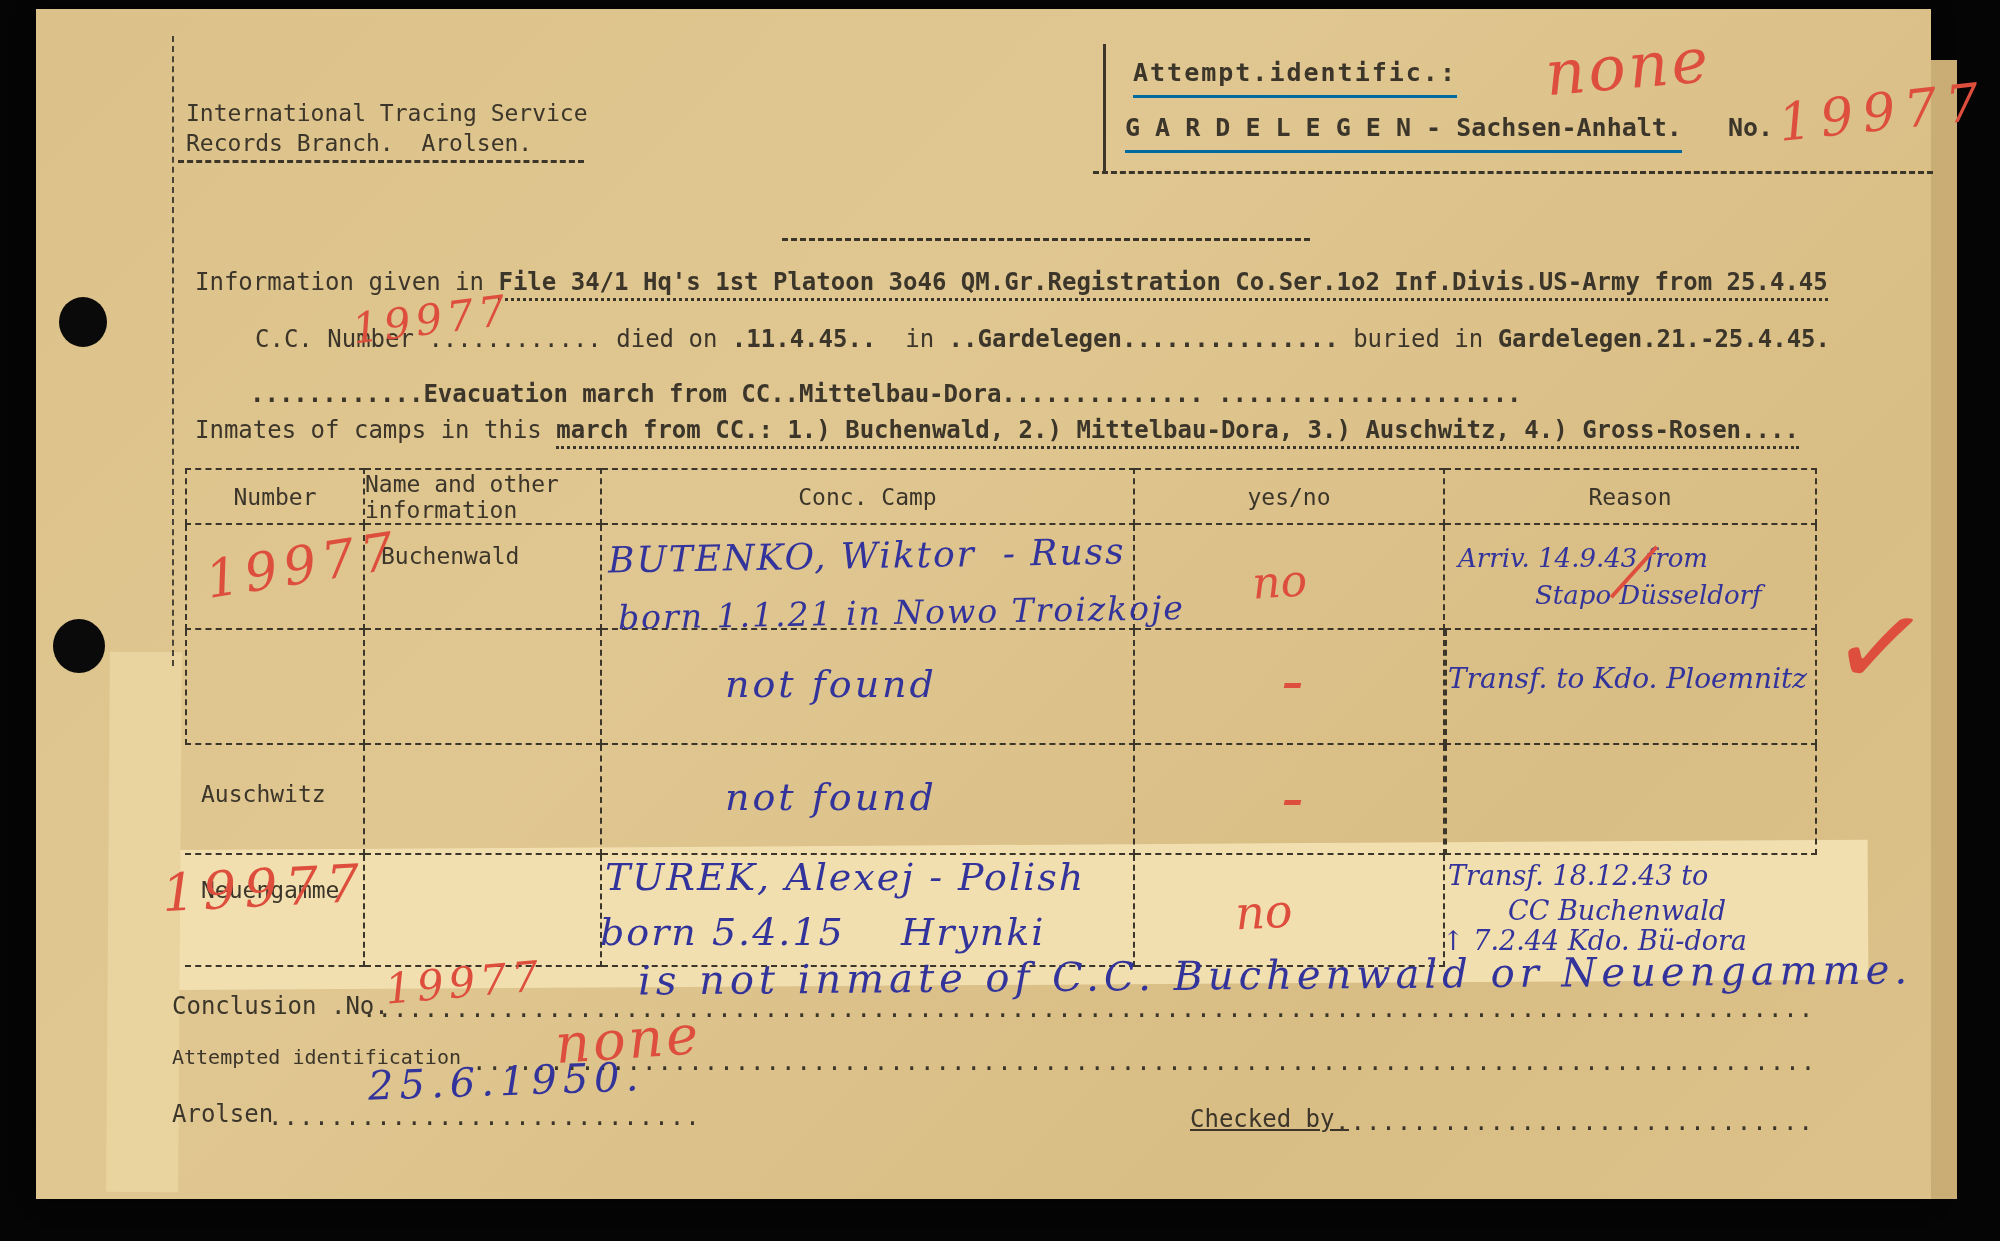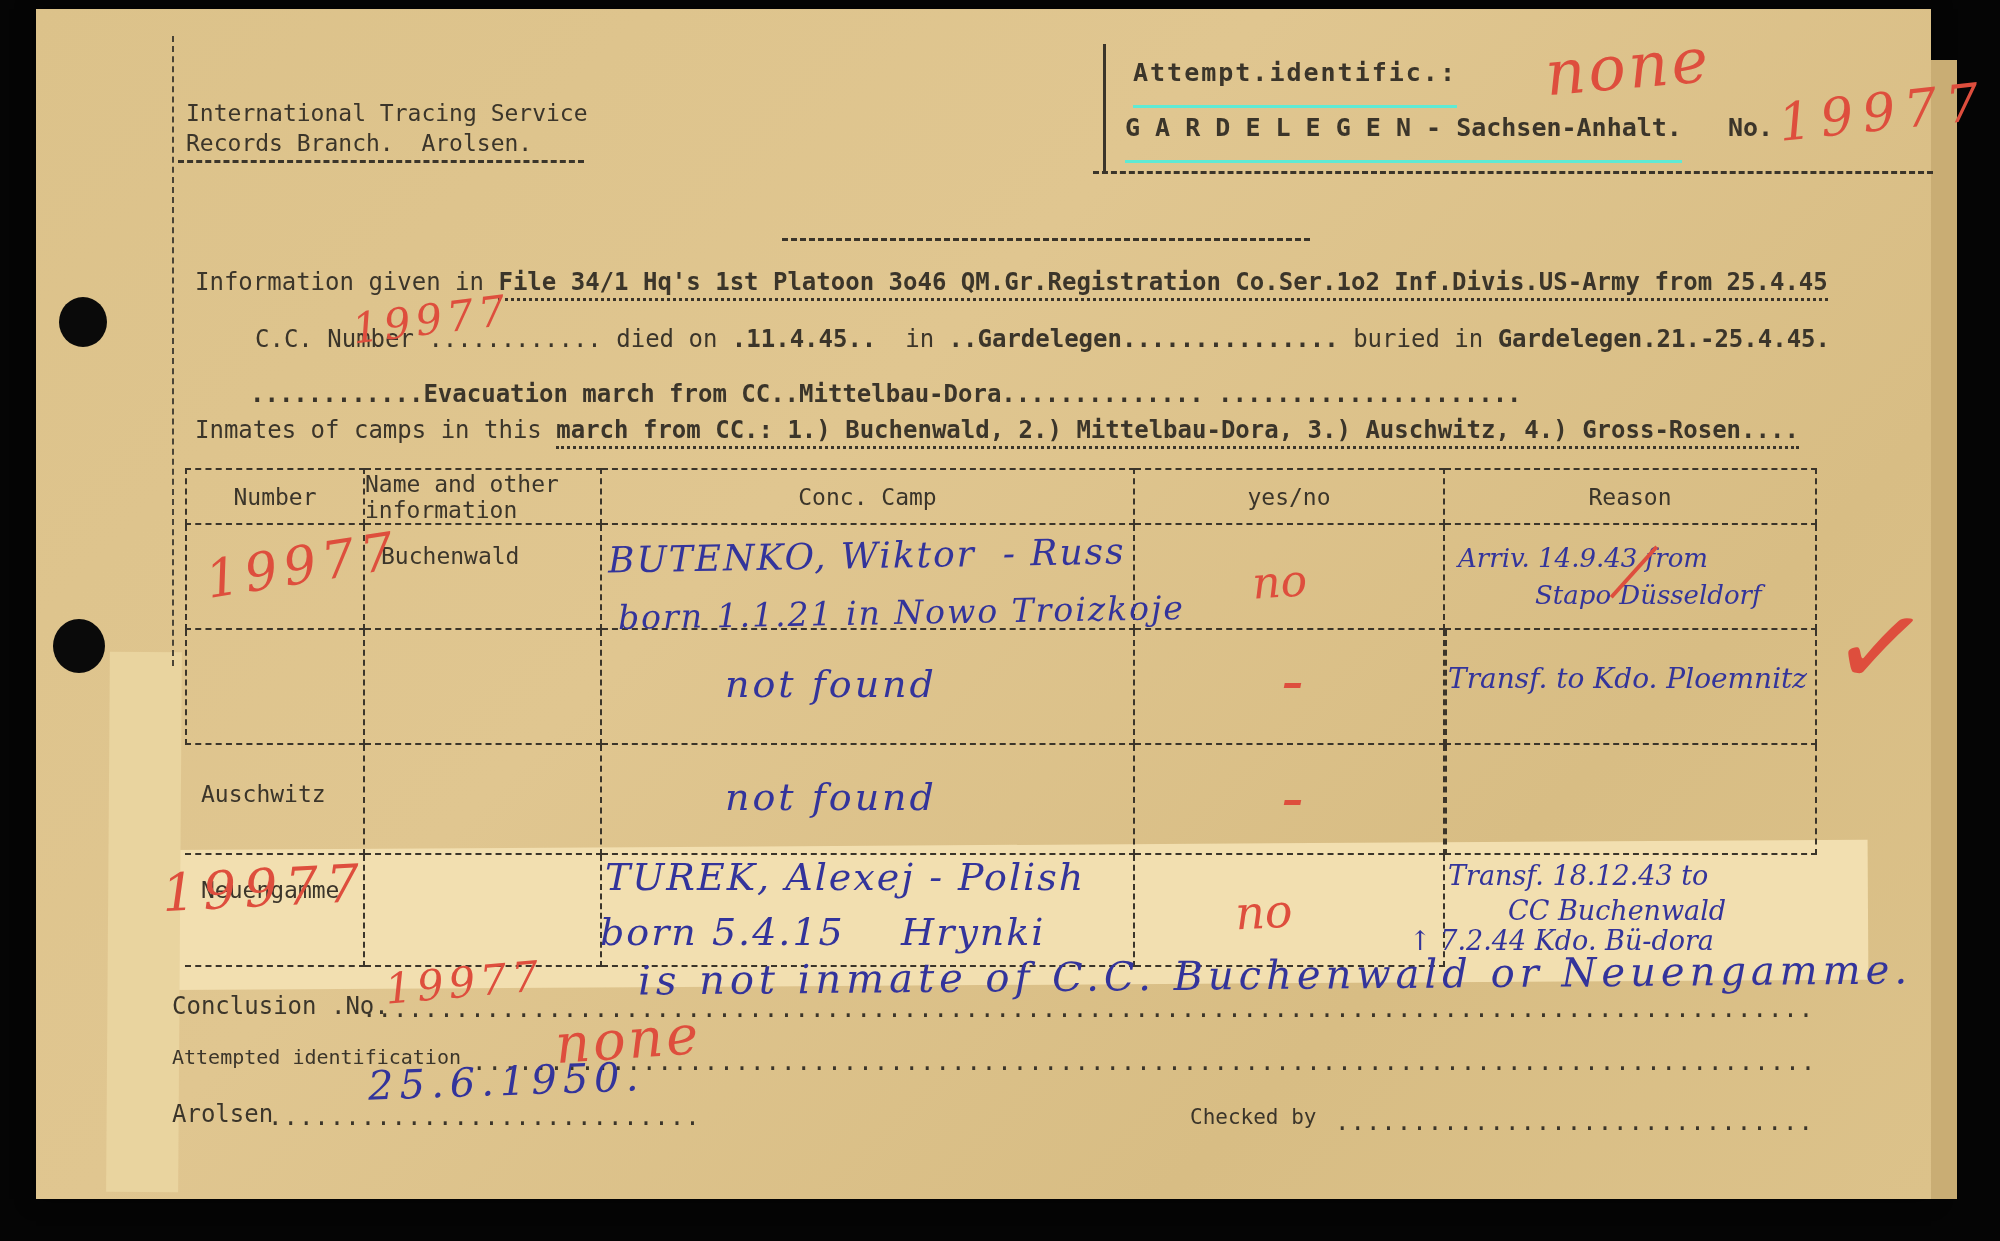--- a/index.html
+++ b/index.html
@@ -15,21 +15,21 @@
               background:#e9d49f;transform:rotate(.4deg);z-index:1;}
   .hole{position:absolute;background:#0a0a0a;border-radius:50%;z-index:6;}
   .typed{position:absolute;color:#3b352a;white-space:pre;z-index:4;}
   .hw{position:absolute;font-family:"DejaVu Serif",serif;font-style:italic;white-space:pre;z-index:5;}
   .hw-b{color:#33349b;}
   .hw-r{color:#de4e3d;}
   .dots{overflow:hidden;letter-spacing:1px;}
   .dashed-line{position:absolute;border-top:3px dashed #3b352a;z-index:4;}
   .vline{position:absolute;border-left:3px solid #3b352a;z-index:4;}
   .vdash{position:absolute;border-left:2px dashed #4a4436;z-index:2;}
-  .sol-u{border-bottom:3px solid #5eead4;padding-bottom:18px;}
+  .sol-u{border-bottom:3px solid #0369a1;padding-bottom:8px;}
   .dot-u{border-bottom:3px dotted #3b352a;padding-bottom:2px;}
   .bold{font-weight:bold;}
   
   #idtable{position:absolute;left:185px;top:468px;width:1632px;height:499px;z-index:3;
            display:grid;grid-template-columns:180px 237px 533px 310px 372px;
            grid-template-rows:57px 105px 115px 110px 112px;}
   #idtable .cell{border-right:2px dashed #3b352a;border-bottom:2px dashed #3b352a;
                  color:#3b352a;font-size:23px;}
   #idtable .cell.c0{border-left:2px dashed #3b352a;}
   #idtable .cell.r0{border-top:2px dashed #3b352a;display:flex;align-items:center;justify-content:center;}
@@ -117,32 +117,32 @@
 
   <div class="hw hw-b" style="left:725px;top:775px;font-size:38px;letter-spacing:3px;">not found</div>
   <div class="hw hw-r" style="left:1282px;top:775px;font-size:42px;font-weight:bold;">–</div>
 
   <div class="hw hw-r" style="left:162px;top:858px;font-size:52px;transform:rotate(-3deg);letter-spacing:8px;">19977</div>
   <div class="hw hw-b" style="left:605px;top:855px;font-size:38px;letter-spacing:2px;">TUREK, Alexej - Polish</div>
   <div class="hw hw-b" style="left:600px;top:910px;font-size:38px;letter-spacing:2px;">born 5.4.15    Hrynki</div>
   <div class="hw hw-r" style="left:1235px;top:885px;font-size:46px;transform:rotate(-3deg);">no</div>
   <div class="hw hw-b" style="left:1448px;top:860px;font-size:27px;">Transf. 18.12.43 to</div>
   <div class="hw hw-b" style="left:1508px;top:895px;font-size:27px;">CC Buchenwald</div>
-  <div class="hw hw-b" style="left:1409px;top:925px;font-size:27px;">↑ 7.2.44 Kdo. Bü-dora</div>
+  <div class="hw hw-b" style="left:1442px;top:925px;font-size:27px;">↑ 7.2.44 Kdo. Bü-dora</div>
 
   <div class="hw hw-r" style="left:1832px;top:580px;font-size:115px;transform:rotate(8deg);font-style:normal;">✓</div>
 
   <div class="typed" style="left:172px;top:992px;font-size:24px;">Conclusion .No.</div>
   <div class="typed dots" style="left:362px;top:995px;width:1450px;font-size:24px;">........................................................................................................................</div>
   <div class="hw hw-r" style="left:385px;top:958px;font-size:42px;transform:rotate(-5deg);letter-spacing:5px;">19977</div>
   <div class="hw hw-b" style="left:638px;top:952px;font-size:40px;letter-spacing:5px;transform:rotate(-.5deg);">is not inmate of C.C. Buchenwald or Neuengamme.</div>
 
   <div class="typed" style="left:172px;top:1045px;font-size:20px;">Attempted identification </div>
   <div class="typed dots" style="left:472px;top:1048px;width:1340px;font-size:24px;">........................................................................................................................</div>
   <div class="hw hw-r" style="left:555px;top:1008px;font-size:54px;transform:rotate(-4deg);letter-spacing:3px;">none</div>
 
   <div class="typed" style="left:172px;top:1100px;font-size:24px;">Arolsen </div>
   <div class="typed dots" style="left:268px;top:1103px;width:430px;font-size:24px;">........................................</div>
   <div class="hw hw-b" style="left:368px;top:1058px;font-size:40px;letter-spacing:6px;transform:rotate(-2deg);">25.6.1950.</div>
 
-  <div class="typed" style="left:1190px;top:1105px;font-size:21px;">Checked by </div>
+  <div class="typed" style="left:1190px;top:1105px;font-size:24px;text-decoration:underline;">Checked by </div>
   <div class="typed dots" style="left:1335px;top:1108px;width:478px;font-size:24px;">............................................</div>
 </div>
 
 </body></html>

